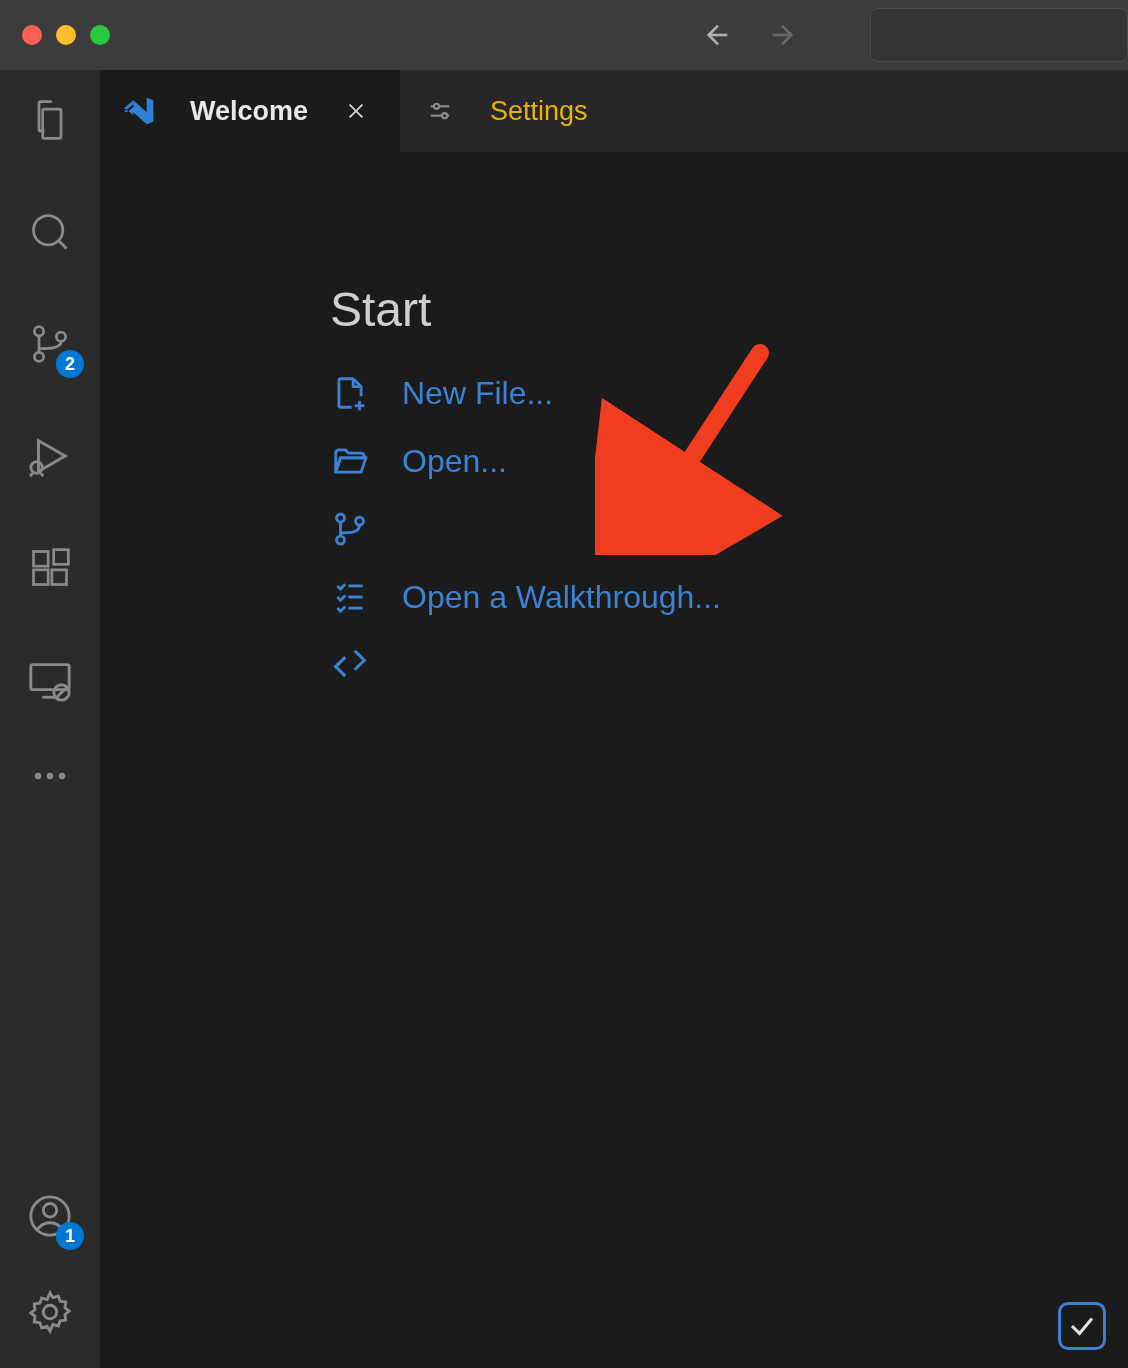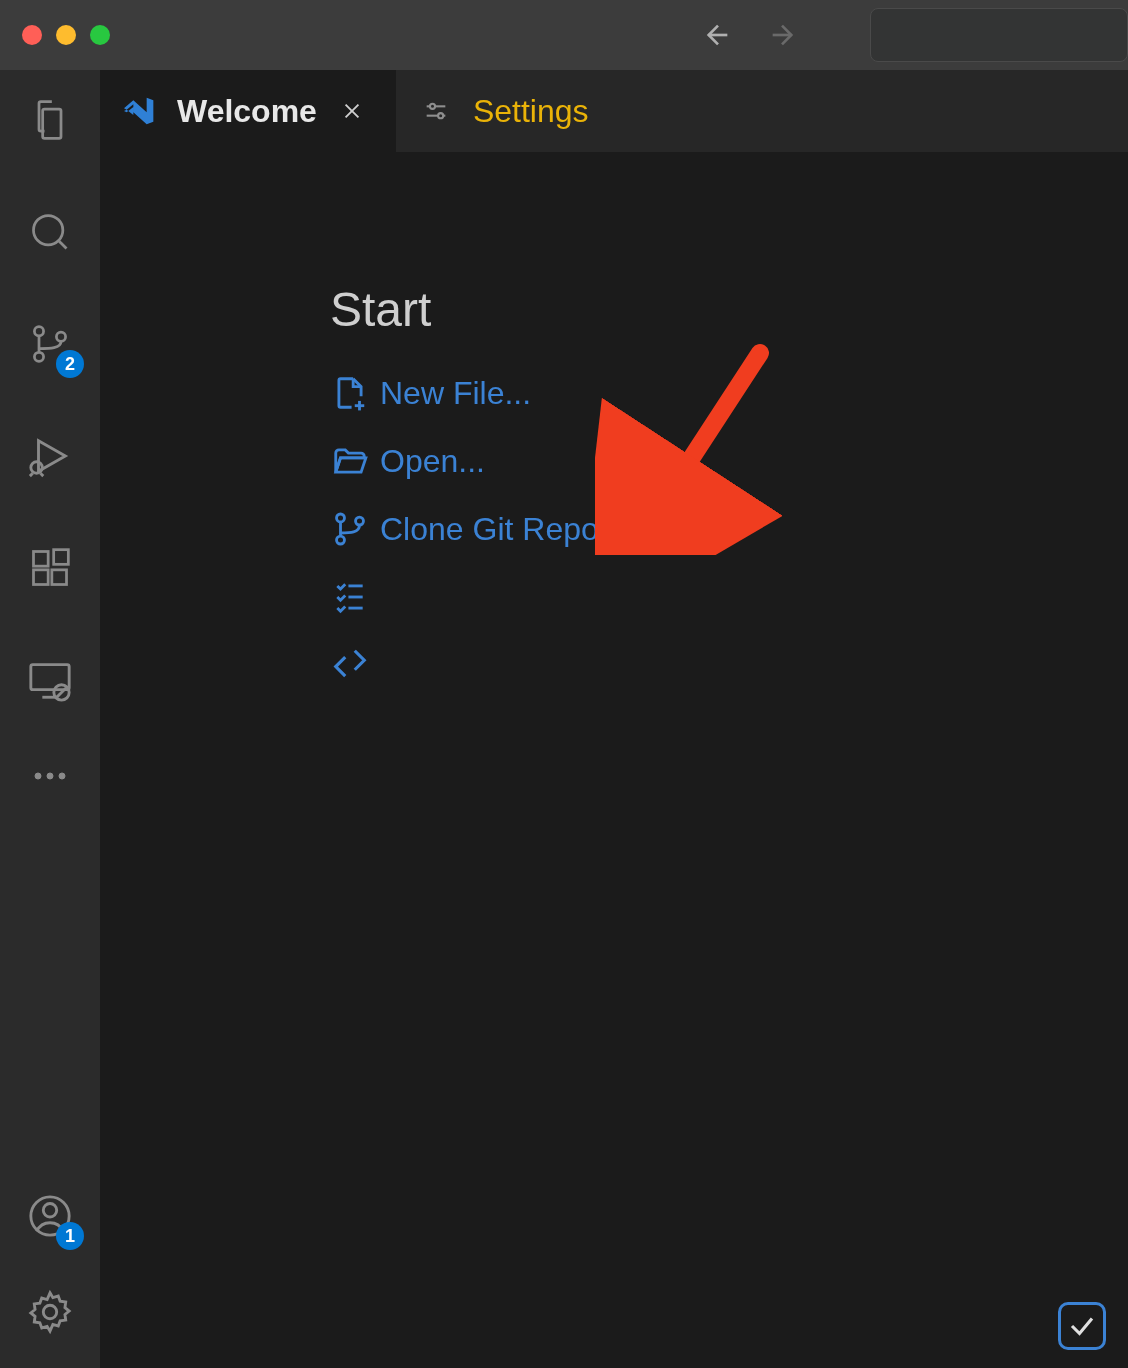--- a/index.html
+++ b/index.html
@@ -71,35 +71,35 @@
   .activity-bottom { display:flex; flex-direction:column; align-items:center; gap:40px; padding-bottom:28px; }
 
   .editor-area { flex:1; background:#1b1b1b; position:relative; }
 
   .tabs {
     height: 82px;
     display:flex;
     background:#272727;
   }
   .tab {
-    display:flex; align-items:center; gap:21px;
+    display:flex; align-items:center; gap:34px;
     padding: 0 30px 0 24px;
-    font-size: 32px;
+    font-size: 27px;
     cursor:pointer;
   }
   .tab.active { background:#1b1b1b; color:#e8e8e8; font-weight:600; }
   .tab.inactive { background:#272727; color:#eab308; }
   .tab .tab-icon { width:32px; height:32px; display:flex; align-items:center; justify-content:center; color:#3b82d4; }
   .tab.inactive .tab-icon { color:#8e8e8e; }
   .tab .close { width:28px; height:28px; display:flex; align-items:center; justify-content:center; color:#d0d0d0; }
 
   .welcome-content { padding: 130px 0 0 230px; }
   .start-heading { color:#cfcfcf; font-size:48px; font-weight:400; margin-bottom:36px; }
   .start-list { display:flex; flex-direction:column; gap:28px; }
-  .start-item { display:flex; align-items:center; gap:10px; color:#3b82d4; font-size:32px; cursor:pointer; }
+  .start-item { display:flex; align-items:center; gap:32px; color:#3b82d4; font-size:32px; cursor:pointer; }
   .start-item .start-icon { width:40px; height:40px; display:flex; align-items:center; justify-content:center; color:#3b82d4; }
 
   
   .annotation-arrow {
     position:absolute;
     left: 495px; top: 265px;
     pointer-events:none;
   }
 
   
@@ -273,34 +273,34 @@
         <div class="start-item">
           <span class="start-icon">
             <svg width="38" height="38" viewBox="0 0 24 24" fill="none" stroke="currentColor" stroke-width="1.8">
                 <circle cx="6" cy="5" r="2.5"></circle>
                 <circle cx="6" cy="19" r="2.5"></circle>
                 <circle cx="18" cy="7" r="2.5"></circle>
                 <path d="M6 7.5v9"></path>
                 <path d="M18 9.5c0 5-6 5-12 5"></path>
               </svg>
           </span>
-          <span>Clone Git Repository...</span>
         </div>
 
         <div class="start-item">
           <span class="start-icon">
             <svg width="38" height="38" viewBox="0 0 24 24" fill="none" stroke="currentColor" stroke-width="1.8">
                 <path d="M4 5l2 2 3-3"></path>
                 <path d="M11 5h9"></path>
                 <path d="M4 12l2 2 3-3"></path>
                 <path d="M11 12h9"></path>
                 <path d="M4 19l2 2 3-3"></path>
                 <path d="M11 19h9"></path>
               </svg>
           </span>
+          <span>Open a Walkthrough...</span>
         </div>
 
         <div class="start-item">
           <span class="start-icon">
             <svg width="38" height="38" viewBox="0 0 24 24" fill="none" stroke="currentColor" stroke-width="2">
                 <path d="M9 7L3 13l6 6"></path>
                 <path d="M15 3l6 6-6 6"></path>
               </svg>
           </span>
         </div>

